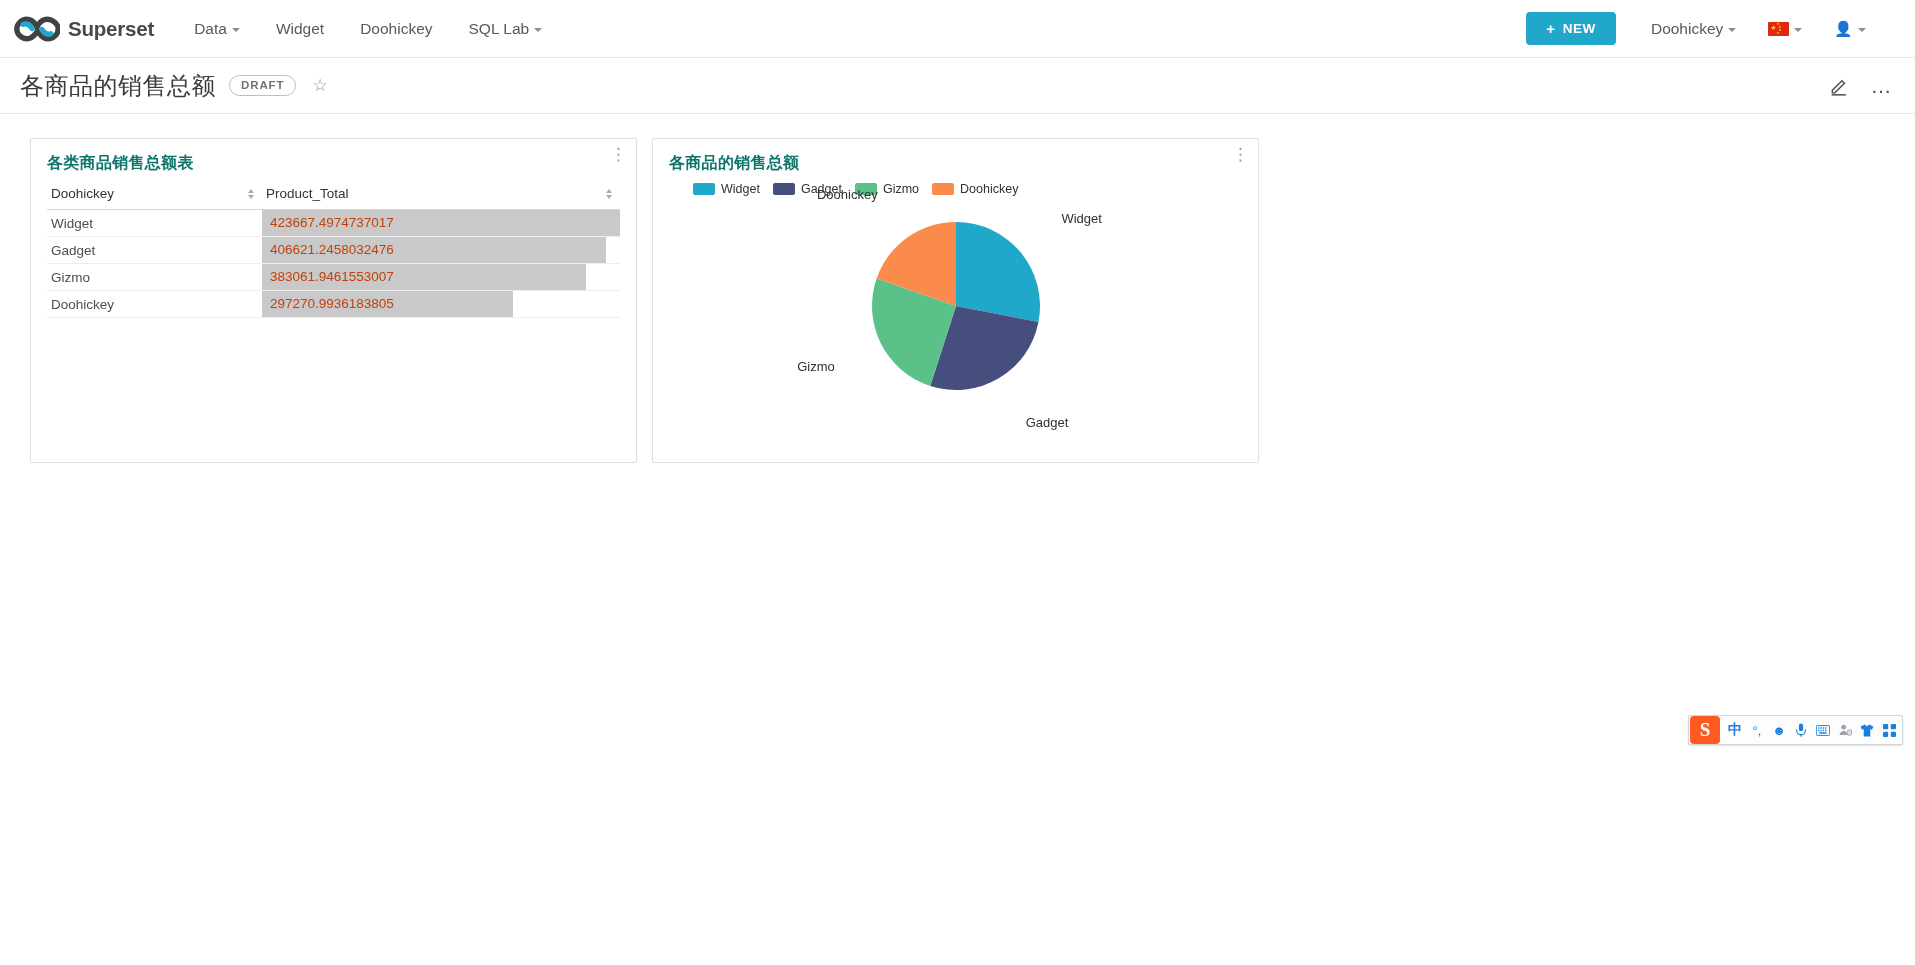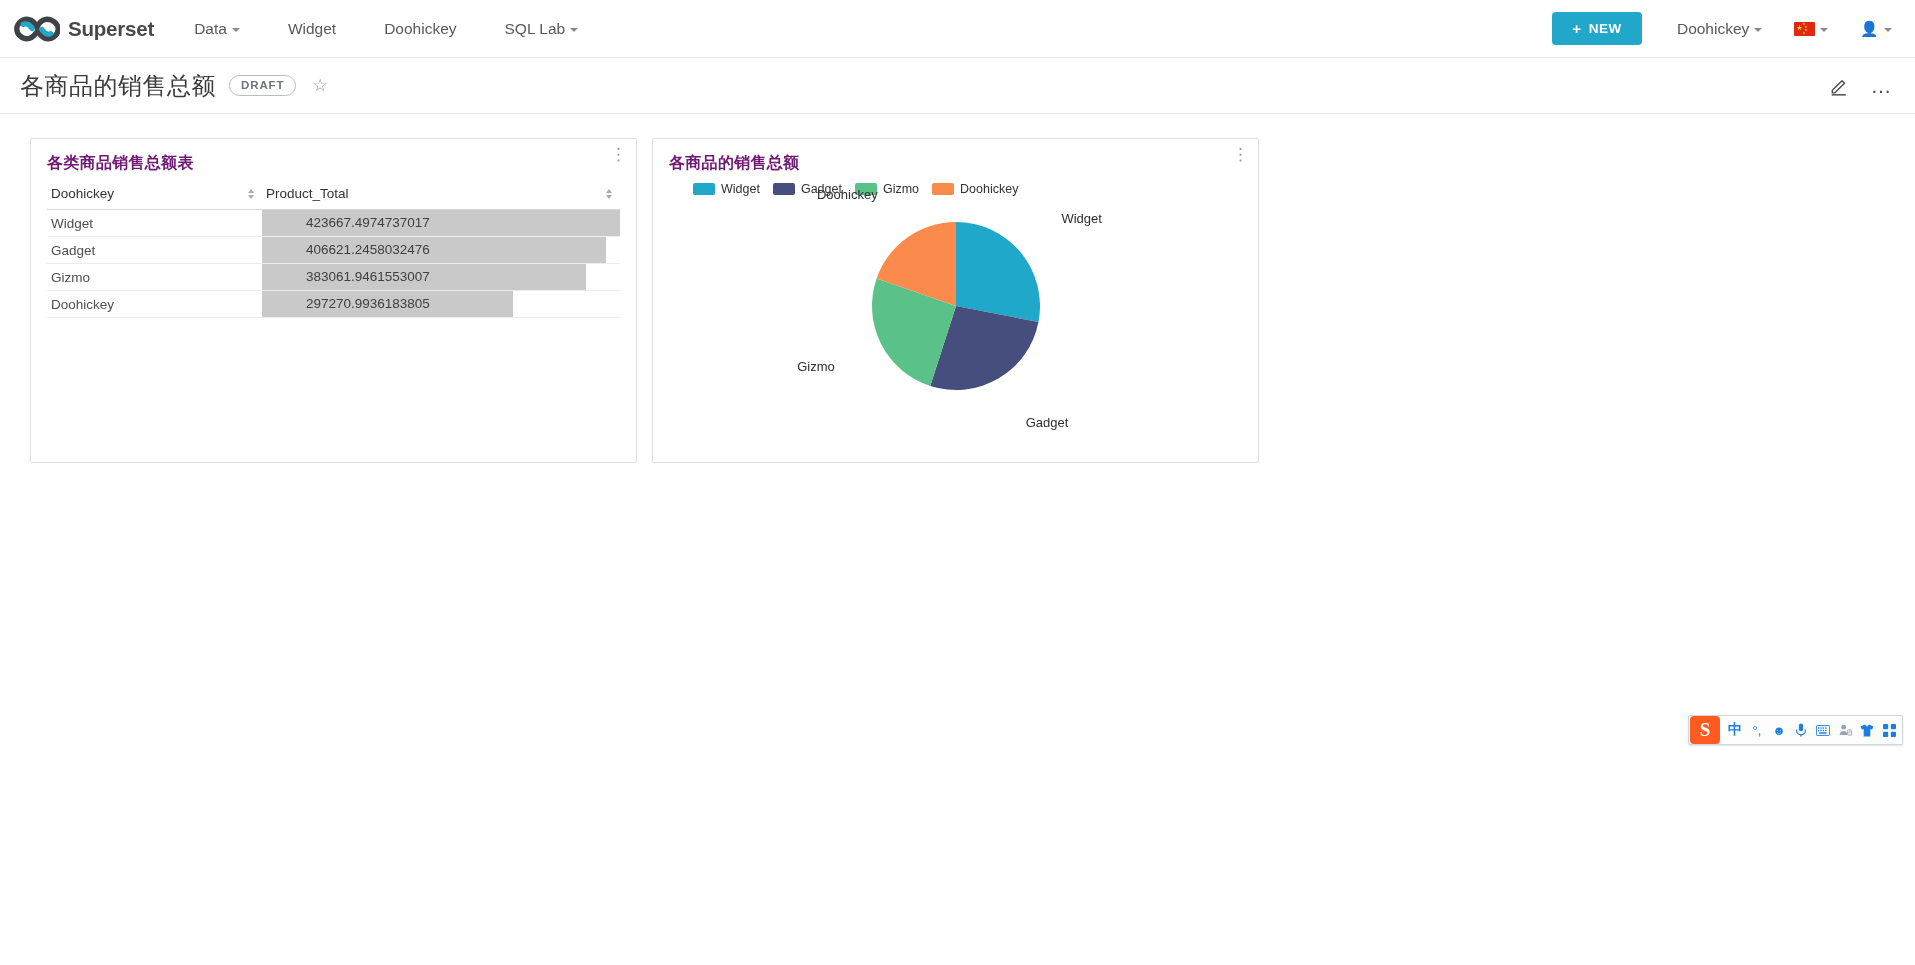--- a/index.html
+++ b/index.html
@@ -9,30 +9,30 @@
     font-family: "Liberation Sans", sans-serif;
     overflow: hidden;
   }
 
   
   .navbar {
     height: 58px; width: 100%;
     background: #ffffff;
     border-bottom: 1px solid #eaeaea;
     display: flex; align-items: center;
-    padding: 0 8px 0 14px;
+    padding: 0 34px 0 14px;
     position: relative;
   }
   .brand { display: flex; align-items: center; gap: 8px; margin-right: 22px; }
   .brand-logo { width: 46px; height: 26px; display: block; }
   .brand-name {
     font-size: 20.5px; font-weight: bold; color: #484848;
     letter-spacing: -0.2px;
   }
-  .nav-links { display: flex; align-items: center; gap: 12px; }
+  .nav-links { display: flex; align-items: center; gap: 0; }
   .nav-link {
     font-size: 15.5px; color: #555a5e; padding: 8px 18px;
     cursor: pointer; display: flex; align-items: center; gap: 5px;
     white-space: nowrap;
   }
   .caret {
     width: 0; height: 0;
     border-left: 4px solid transparent;
     border-right: 4px solid transparent;
     border-top: 4px solid #8a8a8a;
@@ -103,21 +103,21 @@
   .card {
     background: #fff;
     border: 1px solid #e0e0e0;
     border-radius: 2px;
     box-shadow: 0 0 2px rgba(0,0,0,0.04);
     position: relative;
   }
   .card-table { width: 607px; height: 325px; padding: 14px 16px 0 16px; }
   .card-pie   { width: 607px; height: 325px; padding: 14px 16px 0 16px; }
   .card-title {
-    font-size: 16px; font-weight: bold; color: #701a75;
+    font-size: 16px; font-weight: bold; color: #0f766e;
     margin-bottom: 7px; letter-spacing: 0.3px;
   }
   .card-menu {
     position: absolute; top: 14px; right: 14px;
     line-height: 4px; color: #9a9a9a; font-size: 17px;
     cursor: pointer; letter-spacing: 0; text-align: center; width: 12px;
   }
   .card-menu span { display: block; }
 
   
@@ -146,21 +146,21 @@
     border-bottom: 1px solid #ededed;
     overflow: hidden; white-space: nowrap;
   }
   td.val-cell { position: relative; padding: 0; }
   .bar-fill {
     position: absolute; left: 0; top: 0; bottom: 0;
     background: #c9c9c9;
   }
   .bar-text {
     position: relative; z-index: 2;
-    padding-left: 4px; line-height: 26px; color: #404040; margin-left: 36px;
+    padding-left: 4px; line-height: 26px; color: #c2410c;
   }
 
   
   .legend {
     display: flex; align-items: center; gap: 13px;
     padding: 1px 0 0 24px; flex-wrap: wrap;
   }
   .legend-item { display: flex; align-items: center; gap: 6px; cursor: pointer; }
   .legend-swatch { width: 22px; height: 12px; border-radius: 2px; display: block; }
   .legend-label { font-size: 12.5px; color: #323232; }

